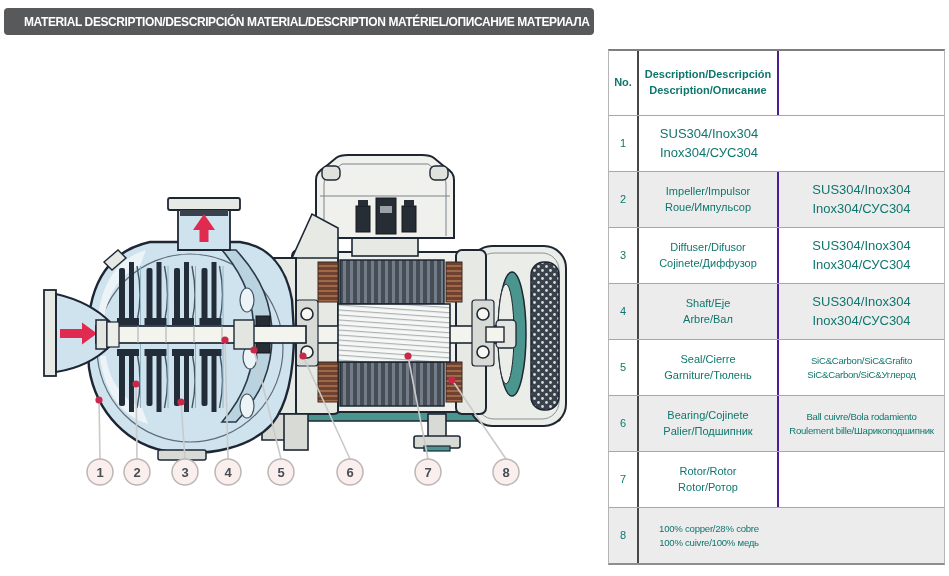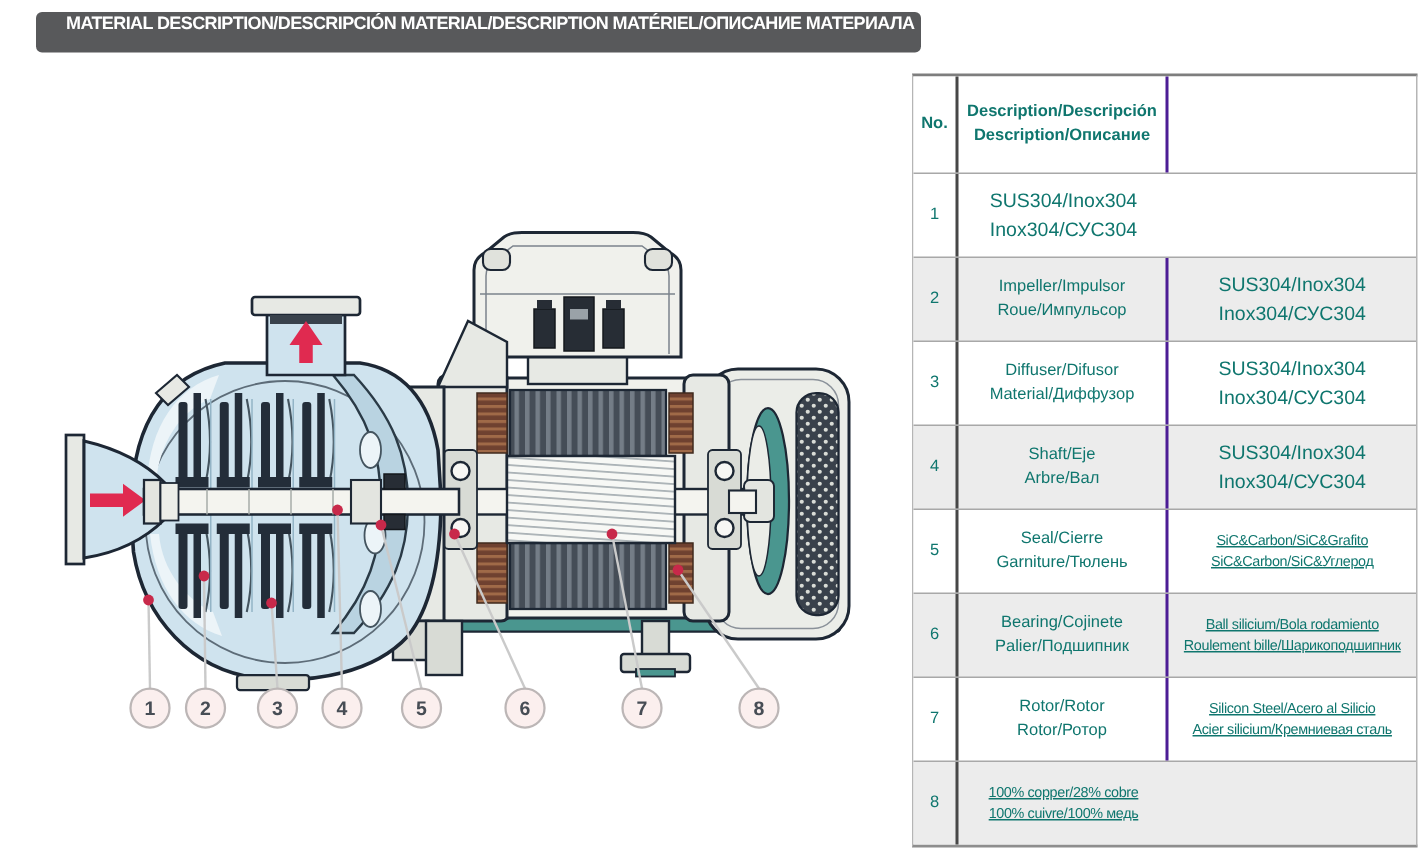--- a/index.html
+++ b/index.html
@@ -1,22 +1,22 @@
 <!DOCTYPE html>
 <html><head>
 <meta charset="utf-8">
 <style>
   html,body{margin:0;padding:0;background:#fff;}
   body{width:949px;height:576px;position:relative;overflow:hidden;
        font-family:"Liberation Sans",sans-serif;-webkit-font-smoothing:antialiased;}
   .page{position:absolute;inset:0;background:#ffffff;}
 
   
-  .section-header{position:absolute;left:24px;top:8px;width:590px;height:27px;
-    background:#58595b;border-radius:4px;color:#fff;display:flex;align-items:flex-start;
+  .section-header{position:absolute;left:4px;top:8px;width:590px;height:27px;
+    background:#58595b;border-radius:4px;color:#fff;display:flex;align-items:center;
     padding:0 0 0 20px;box-sizing:border-box;font-weight:bold;font-size:12px;
     letter-spacing:-0.4px;white-space:nowrap;}
 
   
   svg.diagram{position:absolute;left:0;top:0;width:600px;height:576px;}
   svg text.callout-num{font-family:"Liberation Sans",sans-serif;font-size:13px;font-weight:bold;fill:#474d55;}
 
   
   .mat-table{position:absolute;left:608px;top:49px;width:337px;box-sizing:border-box;
     border-top:2px solid #7e7e7e;border-bottom:2px solid #8e8e8e;
@@ -25,21 +25,21 @@
     border-bottom:1px solid #a8a8a8;background:#fff;}
   .trow.alt{background:#ececec;}
   .trow.thead{height:64px;background:#fff;}
   .trow:last-child{border-bottom:none;}
   .tcell{display:flex;flex-direction:column;align-items:center;justify-content:center;
     text-align:center;line-height:1.45;overflow:visible;}
   .tcell span{white-space:nowrap;}
   .cno{border-right:2px solid #474747;font-size:11px;}
   .cdesc{border-right:2px solid #4c1d95;font-size:11px;}
   .cmat{font-size:13px;}
-  .cmat.tight{font-size:9.6px;letter-spacing:-0.25px;text-decoration:underline;}
+  .cmat.tight{font-size:9.6px;letter-spacing:-0.25px;}
   .thead .tcell{font-weight:bold;font-size:11px;}
 </style>
 </head>
 <body>
 
 <div class="page">
 
   <div class="section-header">
     <span>MATERIAL DESCRIPTION/DESCRIPCIÓN MATERIAL/DESCRIPTION MATÉRIEL/ОПИСАНИЕ МАТЕРИАЛА</span>
   </div>
@@ -281,21 +281,21 @@
           <span>SUS304/Inox304</span>
           <span>Inox304/СУС304</span>
         </div>
       </div>
       <div class="trow">
         <div class="tcell cno">
           <span>3</span>
         </div>
         <div class="tcell cdesc">
           <span>Diffuser/Difusor</span>
-          <span>Material/Диффузор</span>
+          <span>Cojinete/Диффузор</span>
         </div>
         <div class="tcell cmat">
           <span>SUS304/Inox304</span>
           <span>Inox304/СУС304</span>
         </div>
       </div>
       <div class="trow alt">
         <div class="tcell cno">
           <span>4</span>
         </div>
@@ -323,35 +323,31 @@
       </div>
       <div class="trow alt">
         <div class="tcell cno">
           <span>6</span>
         </div>
         <div class="tcell cdesc">
           <span>Bearing/Cojinete</span>
           <span>Palier/Подшипник</span>
         </div>
         <div class="tcell cmat tight">
-          <span>Ball silicium/Bola rodamiento</span>
+          <span>Ball cuivre/Bola rodamiento</span>
           <span>Roulement bille/Шарикоподшипник</span>
         </div>
       </div>
       <div class="trow">
         <div class="tcell cno">
           <span>7</span>
         </div>
         <div class="tcell cdesc">
           <span>Rotor/Rotor</span>
           <span>Rotor/Ротор</span>
-        </div>
-        <div class="tcell cmat tight">
-          <span>Silicon Steel/Acero al Silicio</span>
-          <span>Acier silicium/Кремниевая сталь</span>
         </div>
       </div>
       <div class="trow alt">
         <div class="tcell cno">
           <span>8</span>
         </div>
         <div class="tcell cmat tight">
           <span>100% copper/28% cobre</span>
           <span>100% cuivre/100% медь</span>
         </div>

